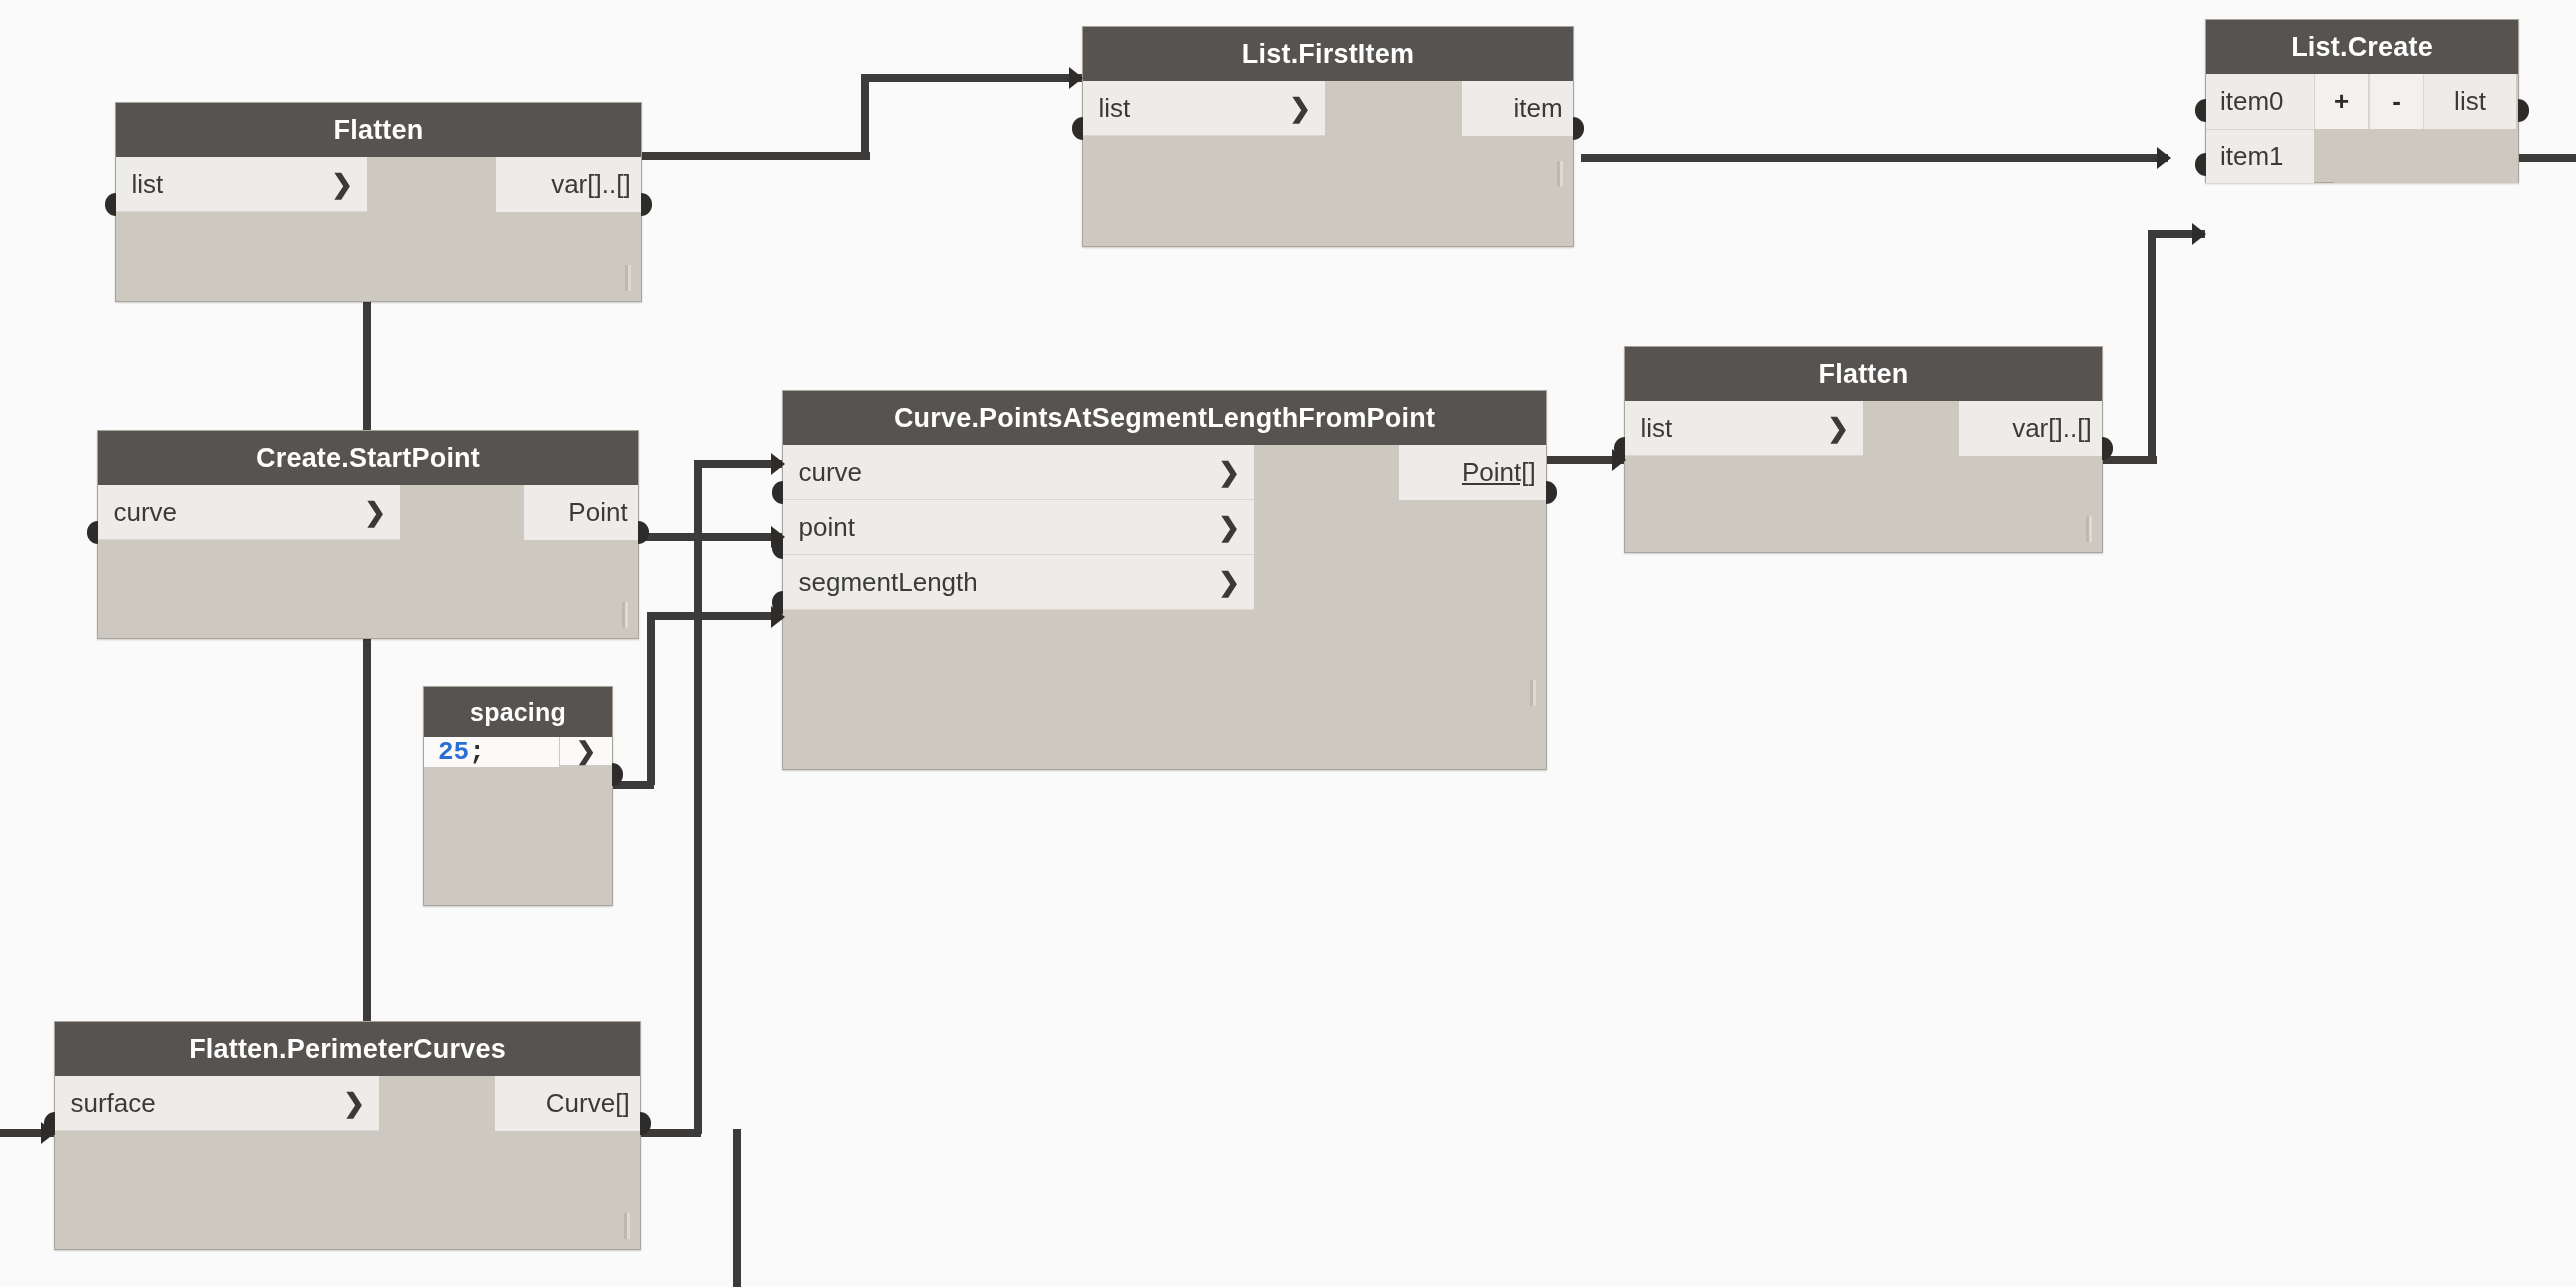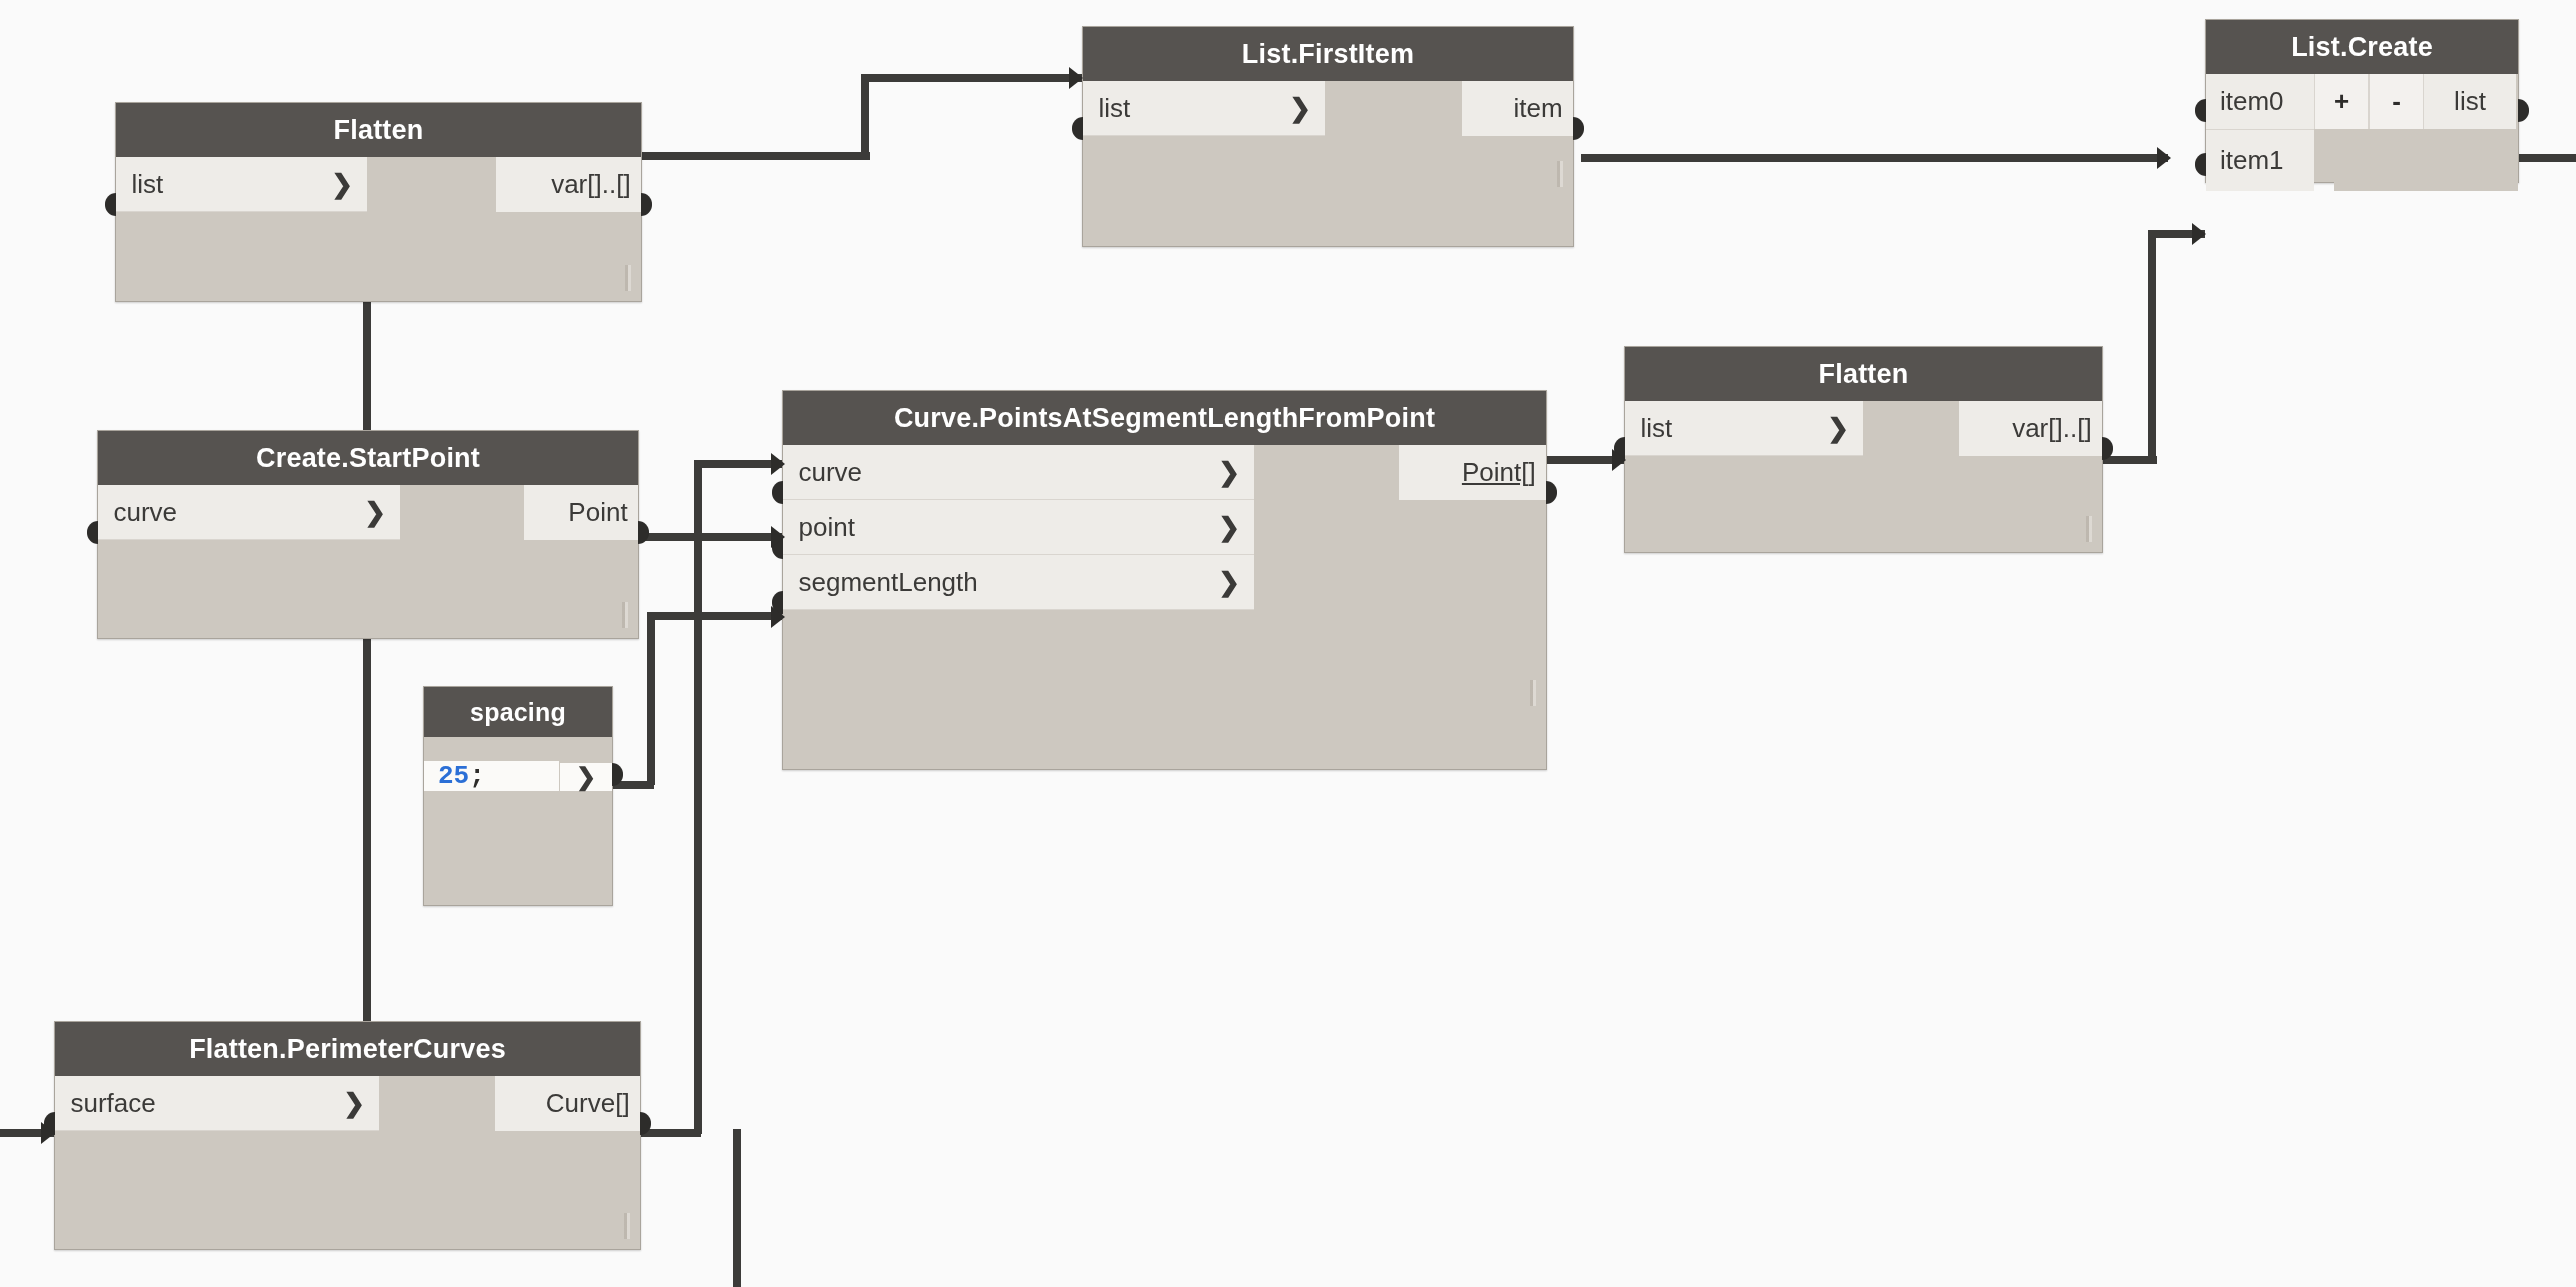--- a/index.html
+++ b/index.html
@@ -89,21 +89,21 @@
     bottom: 8.6px;
     width: 5.2px;
     height: 26px;
     background: linear-gradient(to right,#bdb7ae 0 2.6px,#dedad4 2.6px 5.2px);
     opacity: .95;
   }
   
   .cb-row {
     display: flex;
     height: 55px;
-    align-items: flex-end;
+    align-items: flex-start;
   }
   .cb-code {
     background: #fbfaf8;
     display: flex;
     align-items: center;
     padding-left: 14px;
     font-family: "Liberation Mono", monospace;
     font-size: 26px;
     flex: 1 1 auto;
     border-right: 1.7px solid #cdc8c0;
@@ -247,21 +247,21 @@
       <div class="lc-row">
         <div class="lc-item" style="width:108px;">
           <span>item0</span>
         </div>
         <div class="lc-btn">+</div>
         <div class="lc-btn">-</div>
         <div class="lc-out" style="width:92px;">
           <span>list</span>
         </div>
       </div>
-      <div class="lc-row" style="height:62px;gap:20px;">
+      <div class="lc-row" style="height:54px;gap:20px;">
         <div class="lc-item" style="width:108px; border-top:0.9px solid #d9d5cf;">
           <span>item1</span>
         </div>
         <div class="lc-gap"></div>
       </div>
       <div class="filler" style="height:0px;"></div>
     </div>
     <div class="port-nub-in" style="left:-11.2px; top:79px;"></div>
     <div class="port-nub-in" style="left:-11.2px; top:133px;"></div>
     <div class="port-nub-out" style="right:-11.2px; top:79px;"></div>

